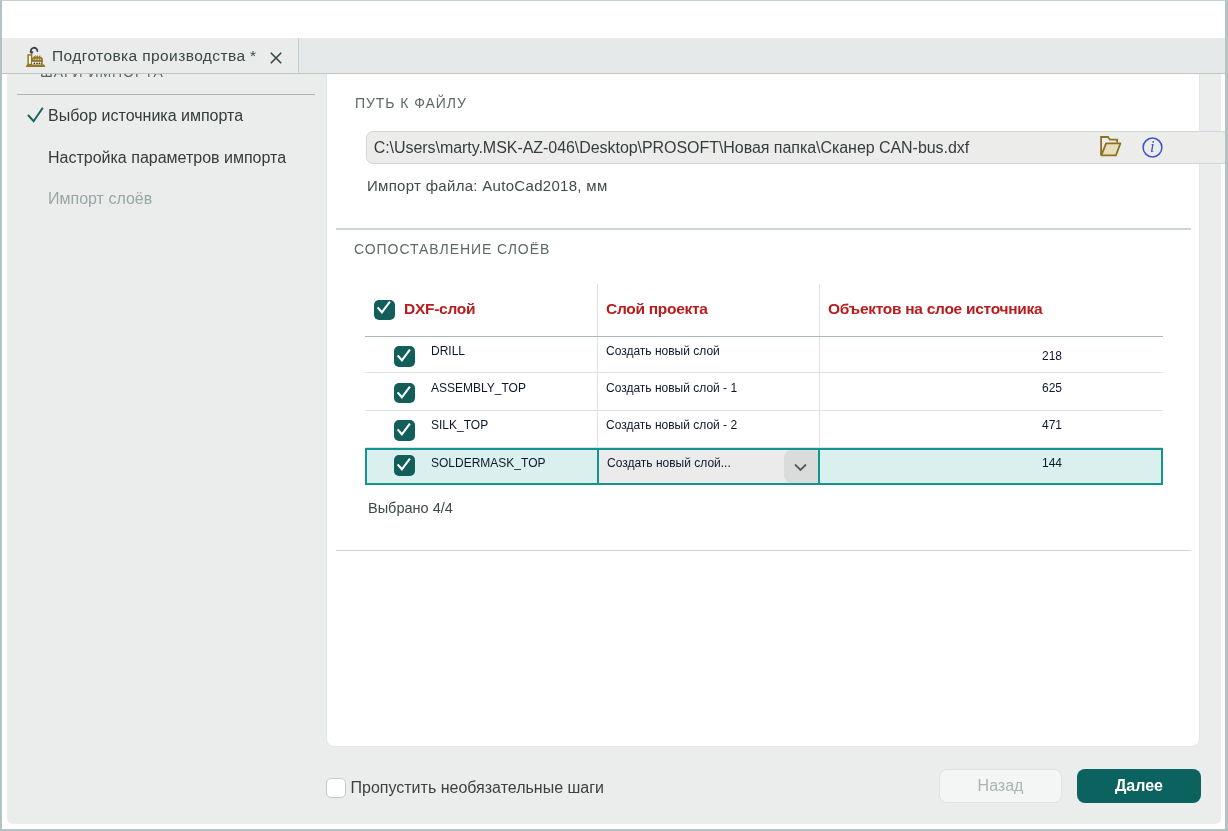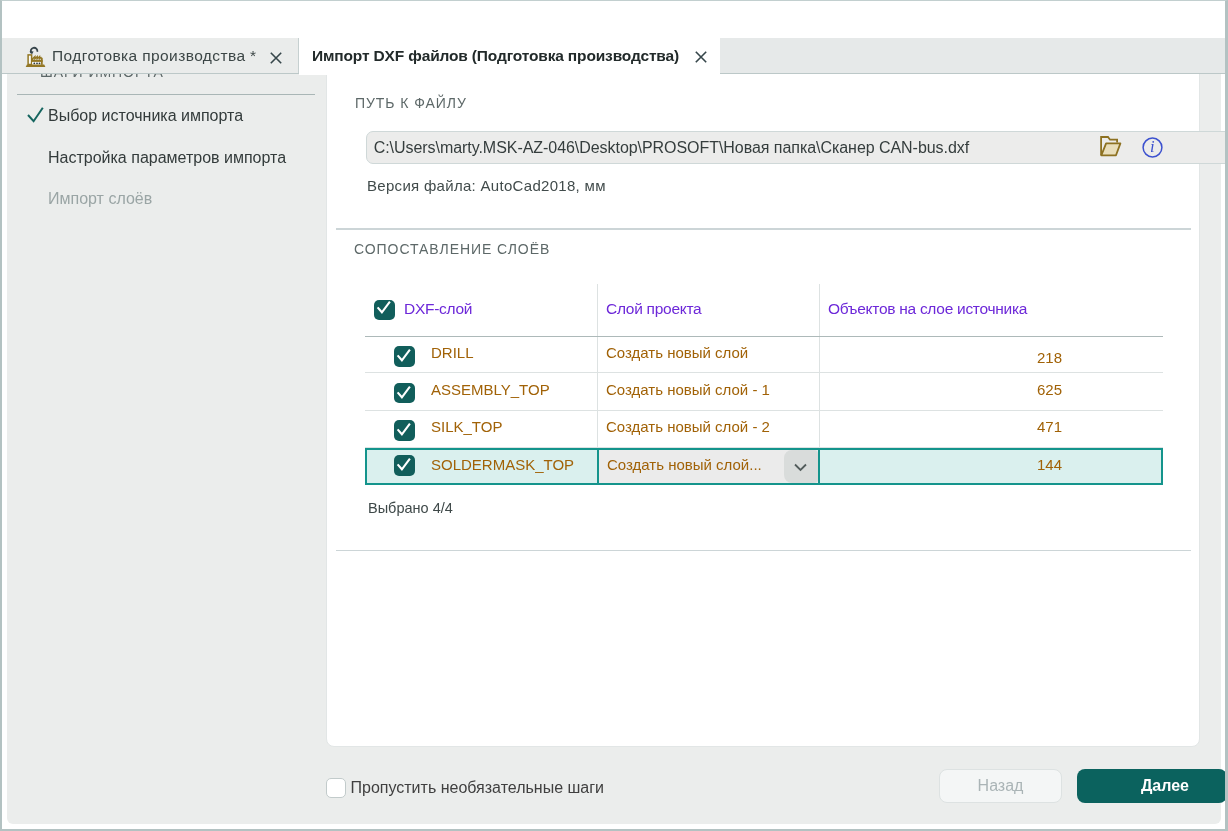--- a/index.html
+++ b/index.html
@@ -27,34 +27,34 @@
 #side-sep{left:17px;top:94px;width:298px;height:1px;background:#a9b6b6;}
 .sideitem{font-size:16px;color:#333b3b;}
 
 #card{left:326px;top:62px;width:874px;height:685px;background:#fff;
   border:1px solid #e2e6e6;border-radius:8px;box-sizing:border-box;}
 
 #input{left:38.7px;top:67.5px;width:867px;height:33px;background:#ececeb;
   border:1px solid #cfd8d8;border-radius:7px;box-sizing:border-box;}
 #input .itext{left:7px;top:0;height:31px;line-height:31px;font-size:16px;letter-spacing:-.05px;color:#353d3d;}
 
-.bold15{font-size:15.5px;letter-spacing:-.28px;font-weight:normal;color:#6d28d9;}
-.cell15{font-size:15px;color:#a16207;}
+.bold15{font-size:15.5px;letter-spacing:-.28px;font-weight:bold;color:#b91c1c;}
+.cell15{font-size:12px;color:#0f172a;}
 .cb{width:20.5px;height:20.5px;border-radius:5px;background:#115e5b;}
 .vline{width:1px;background:#dde2e2;}
 .hline{height:1px;background:#dde2e2;}
 #hl-row{left:38px;top:385px;width:798px;height:37px;background:#daf0ee;
   border:2px solid #14948c;box-sizing:border-box;}
 
 #btn-back{left:939px;top:769px;width:123px;height:34px;background:#f4f6f6;
   border:1px solid #dde2e2;border-radius:8px;box-sizing:border-box;
   text-align:center;line-height:32px;font-size:16px;color:#aab4b6;}
 #btn-next{left:1077px;top:769px;width:124px;height:34px;background:#0b625e;
   border-radius:8px;text-align:center;line-height:34px;font-size:16px;
-  font-weight:bold;color:#ffffff;padding-left:26px;}
+  font-weight:bold;color:#ffffff;}
 #skip-cb{left:326px;top:778px;width:20px;height:20px;background:#fff;
   border:1.5px solid #c2cbcb;border-radius:5px;box-sizing:border-box;}
 #skip-label{left:350.5px;top:778px;height:20px;line-height:20px;font-size:16px;color:#404040;}
 </style>
 </head>
 <body>
 <div class="abs" id="panel"></div>
 <div class="abs" id="tabbar">
   <div class="abs" id="tab1">
     <svg class="abs" style="left:23px;top:7px" width="21" height="23" viewBox="0 0 21 23">
@@ -68,26 +68,20 @@
       <circle cx="9.3" cy="18.3" r=".9" fill="#2c3a40"></circle>
       <circle cx="12" cy="18.3" r=".9" fill="#2c3a40"></circle>
       <circle cx="14.5" cy="18.3" r=".9" fill="#2c3a40"></circle>
       <path d="M0.7 22 L1.9 19.6 L19.2 19.6 L20.4 22 Z" fill="#937724"></path>
     </svg>
     <div class="abs ttext">Подготовка производства *</div>
     <svg class="abs" style="left:268px;top:14.2px" width="12" height="12" viewBox="0 0 12 12">
       <path d="M0.8 0.8 L11.2 11.2 M11.2 0.8 L0.8 11.2" stroke="#36464a" stroke-width="1.6" fill="none"></path>
     </svg>
   </div>
-  <div class="abs" id="tab2">
-    <div class="abs ttext">Импорт DXF файлов (Подготовка производства)</div>
-    <svg class="abs" style="left:395.5px;top:12.7px" width="12" height="12" viewBox="0 0 12 12">
-      <path d="M0.8 0.8 L11.2 11.2 M11.2 0.8 L0.8 11.2" stroke="#36464a" stroke-width="1.6" fill="none"></path>
-    </svg>
-  </div>
 </div>
 
 <div class="abs sechead" id="side-title">ШАГИ ИМПОРТА</div>
 <div class="abs" id="side-sep"></div>
 <svg class="abs" style="left:26px;top:104px" width="19" height="21" viewBox="0 0 19 21">
   <path d="M2 11 L7.6 17.2 L16.8 3.8" fill="none" stroke="#15655f" stroke-width="2"></path>
 </svg>
 <div class="abs sideitem" style="left:48px;top:107px">Выбор источника импорта</div>
 <div class="abs sideitem" style="left:48px;top:149px">Настройка параметров импорта</div>
 <div class="abs sideitem" style="left:48px;top:190px;color:#9aa5a5">Импорт слоёв</div>
@@ -98,21 +92,21 @@
     <div class="abs itext">C:\Users\marty.MSK-AZ-046\Desktop\PROSOFT\Новая папка\Сканер CAN-bus.dxf</div>
     <svg class="abs" style="left:733px;top:4.5px" width="22" height="21" viewBox="0 0 22 21">
       <path d="M1.1 19.3 L1.1 1 L8 1 L10 3.7 L17.1 3.7 L17.1 6.6" fill="none" stroke="#8d7121" stroke-width="1.8"></path>
       <path d="M1.3 19.3 L6.1 7.4 L20.4 7.4 L16 19.3 Z" fill="#e9debb" stroke="#8d7121" stroke-width="1.8" stroke-linejoin="round"></path>
     </svg>
   </div>
   <svg class="abs" style="left:815px;top:74px" width="21" height="21" viewBox="0 0 21 21">
     <circle cx="10.5" cy="10.5" r="9.4" fill="none" stroke="#3c51cf" stroke-width="1.5"></circle>
     <text x="10.2" y="15.3" font-family="Liberation Serif,serif" font-style="italic" font-size="16.5px" fill="#3c51cf" text-anchor="middle">i</text>
   </svg>
-  <div class="abs cell15" style="left:40px;top:114px;font-size:15px;letter-spacing:.3px;color:#414b4b">Версия файла: AutoCad2018, мм</div>
+  <div class="abs cell15" style="left:40px;top:114px;font-size:15px;letter-spacing:.3px;color:#414b4b">Импорт файла: AutoCad2018, мм</div>
 
   <div class="abs sechead" style="left:27px;top:178px">СОПОСТАВЛЕНИЕ СЛОЁВ</div>
 
   <div class="abs cb" style="left:47px;top:236.5px"></div>
   <svg class="abs" style="left:47px;top:235px" width="21" height="21" viewBox="0 0 21 21">
     <path d="M3.6 9.4 L7.9 14.3 L15.9 3.7" fill="none" stroke="#fff" stroke-width="2.1"></path>
   </svg>
   <div class="abs bold15" style="left:77px;top:237px">DXF-слой</div>
   <div class="abs bold15" style="left:279px;top:237px">Слой проекта</div>
   <div class="abs bold15" style="left:501px;top:237px">Объектов на слое источника</div>

